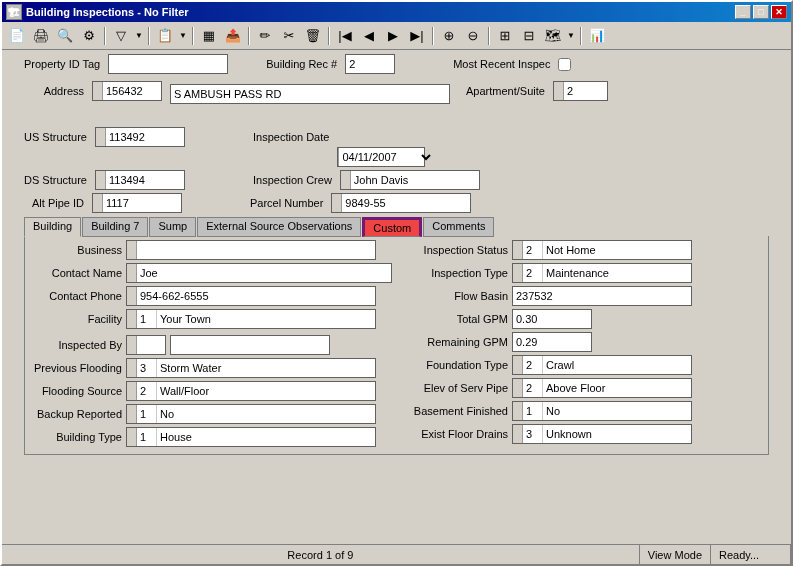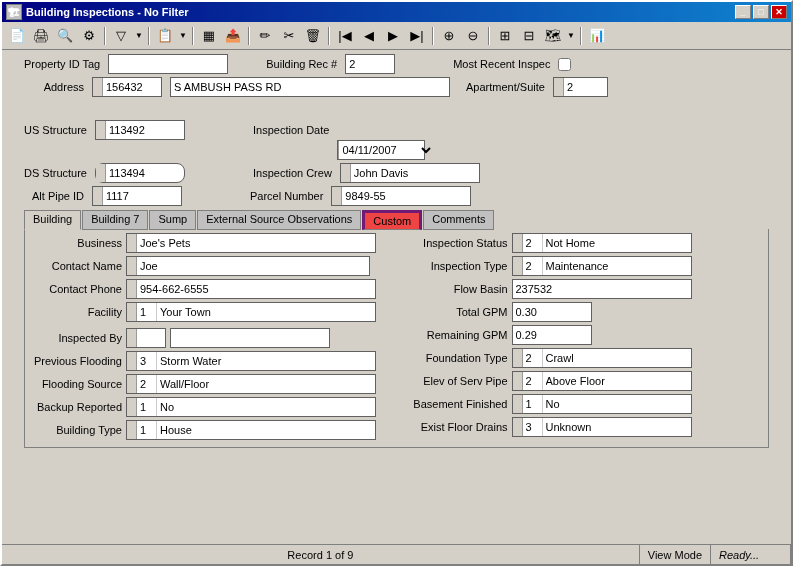--- a/index.html
+++ b/index.html
@@ -102,21 +102,21 @@
       <span class="hlabel" style="margin-left:50px;">Most Recent Inspec</span>
       <input type="checkbox" style="">
     </div>
 
     <div class="hrow">
       <span class="hlabel" style="min-width:60px;">Address</span>
       <div class="f-box" style="width:70px;">
         <div class="f-ind"></div>
         <input class="f-input" style="width: 55px;" value="156432">
       </div>
-      <div class="f-box" style="width:280px;">
+      <div class="f-box" style="width:280px;margin-top:7px;">
         <input class="f-input" style="width: 270px;" value="S AMBUSH PASS RD">
       </div>
       <span class="hlabel" style="margin-left:8px;">Apartment/Suite</span>
       <div class="f-box" style="width:55px;">
         <div class="f-ind"></div>
         <input class="f-input" style="width: 35px;" value="2">
       </div>
     </div>
 
     <div class="hrow">
@@ -128,21 +128,21 @@
       <span class="hlabel" style="margin-left:60px;">Inspection Date</span>
       <div class="f-box" style="width:88px;margin-top:40px;">
         <div class="f-ind"></div>
         <input class="f-input" style="width: 75px;" value="04/11/2007">
         <select style="border:none;background:transparent;font-size:10px;width:20px;"></select>
       </div>
     </div>
 
     <div class="hrow">
       <span class="hlabel" style="min-width:60px;">DS Structure</span>
-      <div class="f-box" style="width:90px;border-radius:8px;">
+      <div class="f-box" style="width:90px;">
         <div class="f-ind"></div>
         <input class="f-input" style="width: 75px;" value="113494">
       </div>
       <span class="hlabel" style="margin-left:60px;">Inspection Crew</span>
       <div class="f-box" style="width:140px;">
         <div class="f-ind"></div>
         <input class="f-input" style="width: 125px;" value="John Davis">
       </div>
     </div>
 
@@ -171,27 +171,26 @@
     <div style="border:1px solid #808080; border-top:none; background:#d4d0c8; padding:4px 6px;">
 
       <div style="display:flex; gap:10px;">
 
         <div style="flex:1;">
 
           <div class="inner-row">
             <span class="inner-label">Business</span>
             <div class="f-box" style="width:250px;">
               <div class="f-ind"></div>
-              <input class="f-input" style="width: 235px;" value="Joe's Pets">
             </div>
           </div>
 
           <div class="inner-row">
             <span class="inner-label">Contact Name</span>
-            <div class="f-box" style="width:244px;">
+            <div class="f-box" style="width:266px;">
               <div class="f-ind"></div>
               <input class="f-input" style="width: 235px;" value="Joe">
             </div>
           </div>
 
           <div class="inner-row">
             <span class="inner-label">Contact Phone</span>
             <div class="f-box" style="width:250px;">
               <div class="f-ind"></div>
               <input class="f-input" style="width: 235px;" value="954-662-6555">
@@ -335,15 +334,15 @@
 
         </div>
       </div>
     </div>
 
   </div>
 
   <div class="status-bar">
     <div class="status-segment">Record 1 of 9</div>
     <div class="status-segment">View Mode</div>
-    <div class="status-segment" style="min-width:80px;font-style:italic;">Ready...</div>
+    <div class="status-segment" style="min-width:80px;">Ready...</div>
   </div>
 </div>
 
 </body></html>

